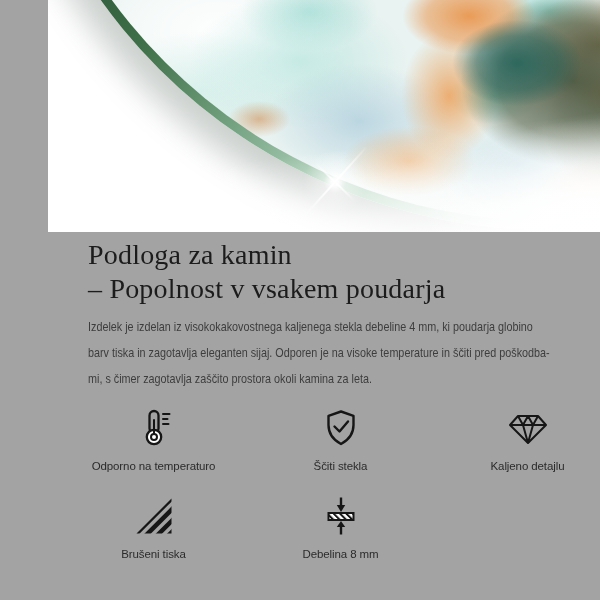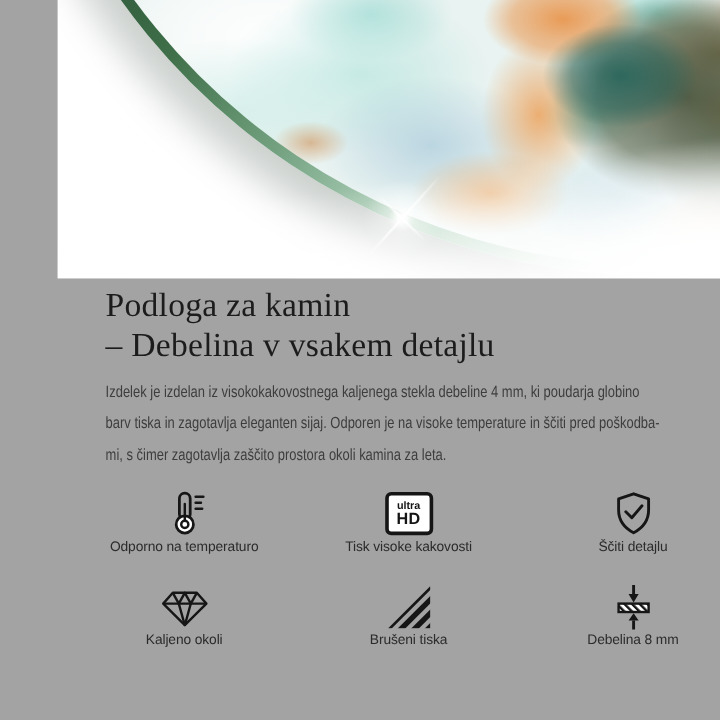--- a/index.html
+++ b/index.html
@@ -50,21 +50,21 @@
   h1{margin:6px 40px 0;font-family:"Liberation Serif",serif;font-weight:400;
      font-size:28px;line-height:34px;color:#1c1c1c;letter-spacing:.2px;}
   .body-text{margin:8px 0 0 40px;width:660px;transform:scaleX(.8);transform-origin:left top;
      font-size:13.5px;line-height:26px;color:#3d3d3d;}
   .bline{white-space:nowrap;}
 
   
   .features{display:grid;grid-template-columns:repeat(3,1fr);row-gap:22px;margin:14px 27px 0 12px;}
   .feature{display:flex;flex-direction:column;align-items:center;}
   .icon-box{height:44px;display:flex;align-items:center;justify-content:center;}
-  .flabel{margin-top:0;font-size:11.5px;letter-spacing:-.1px;color:#2b2b2b;white-space:nowrap;}
+  .flabel{margin-top:10px;font-size:11.5px;letter-spacing:-.1px;color:#2b2b2b;white-space:nowrap;}
   .icon-box svg{display:block;}
   .hd-badge{width:34px;height:30px;border:3px solid #151515;border-radius:5px;display:flex;
      flex-direction:column;align-items:center;justify-content:center;color:#151515;background:#fff;}
   .hd-badge .t1{font-size:9px;font-weight:700;line-height:9px;}
   .hd-badge .t2{font-size:13.5px;font-weight:800;line-height:13px;letter-spacing:.3px;}
 </style>
 </head>
 <body>
 
 <div class="page">
@@ -75,21 +75,21 @@
     </div>
     <div class="sparkle">
         <i class="s1"></i>
         <i class="s2"></i>
       </div>
     <div class="hero-fade"></div>
   </div>
 
   <h1>
     <span>Podloga za kamin</span><br>
-    <span>– Debelina v vsakem detajlu</span>
+    <span>– Popolnost v vsakem poudarja</span>
   </h1>
 
   <div class="body-text">
     <div class="bline">Izdelek je izdelan iz visokokakovostnega kaljenega stekla debeline 4 mm, ki poudarja globino</div>
     <div class="bline">barv tiska in zagotavlja eleganten sijaj. Odporen je na visoke temperature in ščiti pred poškodba-</div>
     <div class="bline">mi, s čimer zagotavlja zaščito prostora okoli kamina za leta.</div>
   </div>
 
   <div class="features">
 
@@ -101,50 +101,41 @@
           <line x1="22" y1="14" x2="22" y2="27.8" stroke-width="2"></line>
           <circle cx="22" cy="31" r="3" stroke-width="2"></circle>
           <line x1="31" y1="8" x2="37.5" y2="8" stroke-width="2"></line>
           <line x1="31" y1="13" x2="35.5" y2="13" stroke-width="2"></line>
           <line x1="31" y1="18" x2="36.5" y2="18" stroke-width="2"></line>
         </svg>
       </div>
       <div class="flabel">Odporno na temperaturo</div>
     </div>
 
-    <div class="feature">
-      <div class="icon-box">
-        <div class="hd-badge">
-          <span class="t1">ultra</span>
-          <span class="t2">HD</span>
-        </div>
-      </div>
-      <div class="flabel">Tisk visoke kakovosti</div>
-    </div>
 
     <div class="feature">
       <div class="icon-box">
         <svg width="44" height="44" viewBox="0 0 44 44" fill="none" stroke="#161616" stroke-width="2.4" stroke-linecap="round" stroke-linejoin="round">
           <path d="M22 5.5 L34.5 9.8 V19 C34.5 28 29.5 34 22 38 C14.5 34 9.5 28 9.5 19 V9.8 Z"></path>
           <path d="M15.5 20.5 L20.5 25.5 L29 15.5"></path>
         </svg>
       </div>
-      <div class="flabel">Ščiti detajlu</div>
+      <div class="flabel">Ščiti stekla</div>
     </div>
 
     <div class="feature">
       <div class="icon-box">
         <svg width="44" height="44" viewBox="0 0 44 44" fill="none" stroke="#161616" stroke-width="2" stroke-linejoin="round">
           <path d="M12 10 H32 L40 19 L22 37 L4 19 Z"></path>
           <path d="M4 19 H40"></path>
           <path d="M12 10 L17 19 L22 10 L27 19 L32 10"></path>
           <path d="M17 19 L22 37 M27 19 L22 37"></path>
         </svg>
       </div>
-      <div class="flabel">Kaljeno okoli</div>
+      <div class="flabel">Kaljeno detajlu</div>
     </div>
 
     <div class="feature">
       <div class="icon-box">
         <svg width="44" height="44" viewBox="0 0 44 44">
           <defs>
             <clipPath id="triclip">
                 <path d="M4.5 39.5 L39.5 4.5 L39.5 39.5 Z"></path>
               </clipPath>
           </defs>

